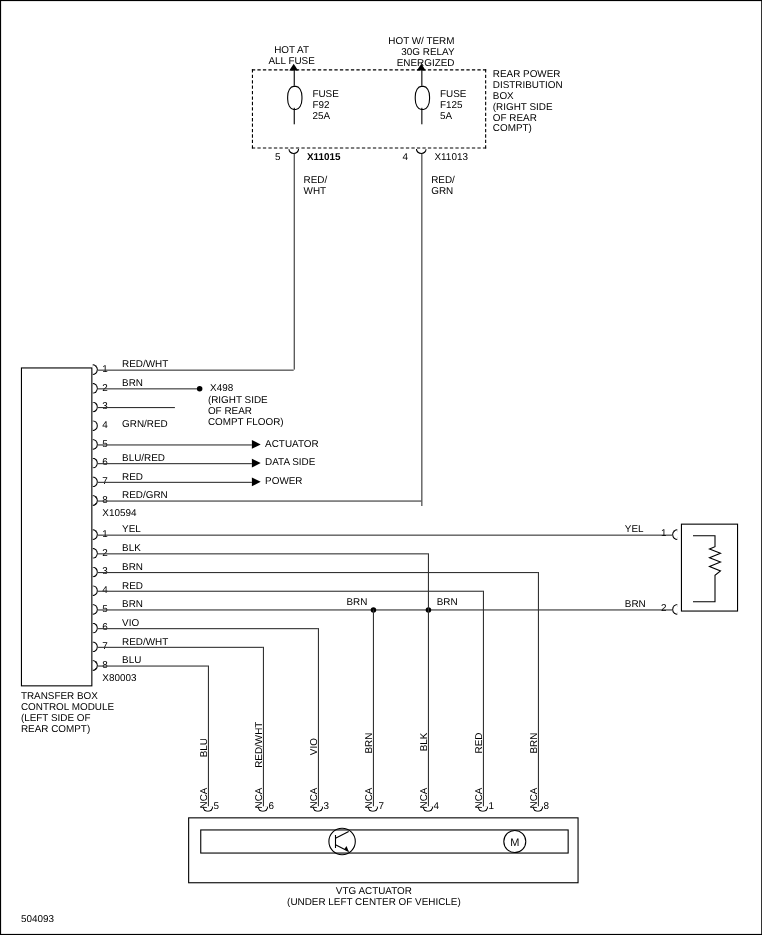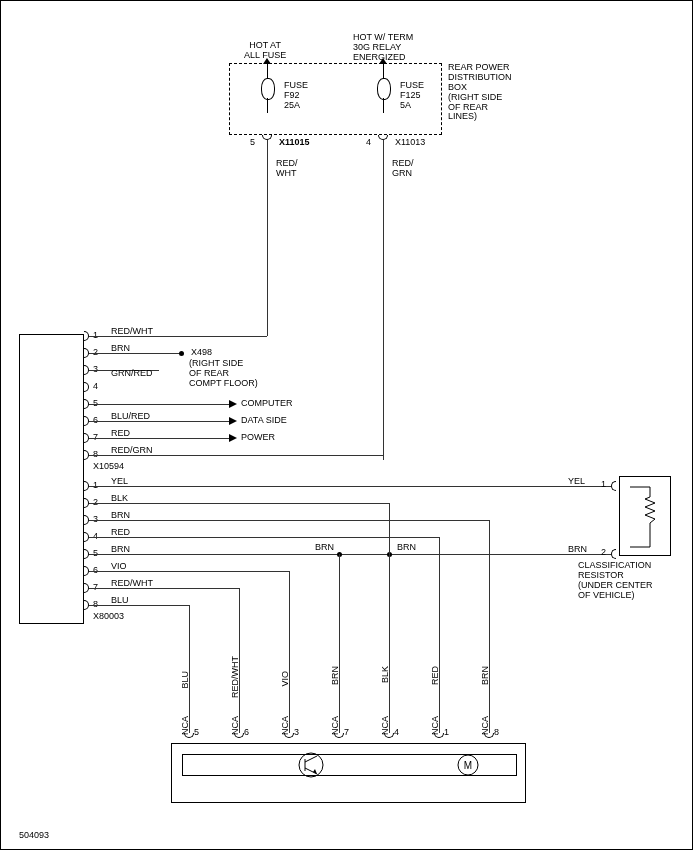--- a/index.html
+++ b/index.html
@@ -24,21 +24,21 @@
     .fuse-symbol .fb { width: 1px; height: 15px; background: #000; margin: 0 auto; }
     .fuse-symbol .arrow-up { position: absolute; top: -5px; left: 50%; transform: translateX(-50%); width: 0; height: 0; border-left: 4px solid transparent; border-right: 4px solid transparent; border-bottom: 6px solid #000; }
   </style>
 </head>
 <body>
 
 <div class="diagram">
 
   <div class="label" style="left:243px; top:40px; white-space:pre; text-align:center;">HOT AT
 ALL FUSE</div>
-  <div class="label" style="left:352px; top:32px; white-space:pre; text-align:left;">HOT W/ TERM
+  <div class="label" style="left:352px; top:32px; white-space:pre; text-align:right;">HOT W/ TERM
 30G RELAY
 ENERGIZED</div>
 
   <div class="dashed-box" style="left:228px; top:62px; width:213px; height:72px;"></div>
   <div class="fuse-symbol" style="left:260px; top:62px;">
     <div class="arrow-up"></div>
       <div class="ft"></div>
       <div class="fc"></div>
       <div class="fb"></div>
   </div>
@@ -52,66 +52,70 @@
       <div class="fb"></div>
   </div>
   <div class="label" style="left:399px; top:80px; white-space:pre;">FUSE
 F125
 5A</div>
   <div class="label" style="left:447px; top:62px; white-space:pre;">REAR POWER
 DISTRIBUTION
 BOX
 (RIGHT SIDE
 OF REAR
-LINES)</div>
+COMPT)</div>
 
   <div class="pin-arc" style="left:261px; top:134px;"></div>
   <div class="label" style="left:249px; top:137px;">5</div>
   <div class="label" style="left:278px; top:137px;font-weight:bold;">X11015</div>
   <div class="pin-arc" style="left:377px; top:134px;"></div>
   <div class="label" style="left:365px; top:137px;">4</div>
   <div class="label" style="left:394px; top:137px;">X11013</div>
 
   <div class="wire v" style="left:266px; top:139px; height:196px;"></div>
   <div class="label" style="left:275px; top:158px; white-space:pre;">RED/
 WHT</div>
   <div class="wire v" style="left:382px; top:139px; height:320px;"></div>
   <div class="label" style="left:391px; top:158px; white-space:pre;">RED/
 GRN</div>
 
   <div class="connector-module" style="left:18px; top:333px; width:65px; height:290px;"></div>
+  <div class="label" style="left:18px; top:627px; white-space:pre;">TRANSFER BOX
+CONTROL MODULE
+(LEFT SIDE OF
+REAR COMPT)</div>
 
   <div class="pin-arc-r" style="left:83px; top:330px;"></div>
   <div class="label" style="left:92px; top:330px;">1</div>
   <div class="wire h" style="left:88px; top:335px; width:178px;"></div>
   <div class="label" style="left:110px; top:326px;">RED/WHT</div>
 
   <div class="pin-arc-r" style="left:83px; top:347px;"></div>
   <div class="label" style="left:92px; top:347px;">2</div>
   <div class="wire h" style="left:88px; top:352px; width:93px;"></div>
   <div class="label" style="left:110px; top:343px;">BRN</div>
   <div class="node-dot" style="left:178px; top:350px;"></div>
   <div class="label" style="left:190px; top:347px;">X498</div>
   <div class="label" style="left:188px; top:358px; white-space:pre;">(RIGHT SIDE
 OF REAR
 COMPT FLOOR)</div>
 
   <div class="pin-arc-r" style="left:83px; top:364px;"></div>
   <div class="label" style="left:92px; top:364px;">3</div>
   <div class="wire h" style="left:88px; top:369px; width:70px;"></div>
-  <div class="label" style="left:110px; top:368px;text-align:center;">GRN/RED</div>
+  <div class="label" style="left:110px; top:380px;text-align:center;">GRN/RED</div>
 
   <div class="pin-arc-r" style="left:83px; top:381px;"></div>
   <div class="label" style="left:92px; top:381px;">4</div>
 
   <div class="pin-arc-r" style="left:83px; top:398px;"></div>
   <div class="label" style="left:92px; top:398px;">5</div>
   <div class="wire h" style="left:88px; top:403px; width:140px;"></div>
   <div class="arrow-right" style="left:228px; top:399px;"></div>
-  <div class="label" style="left:240px; top:398px;">COMPUTER</div>
+  <div class="label" style="left:240px; top:398px;">ACTUATOR</div>
 
   <div class="pin-arc-r" style="left:83px; top:415px;"></div>
   <div class="label" style="left:92px; top:415px;">6</div>
   <div class="wire h" style="left:88px; top:420px; width:140px;"></div>
   <div class="label" style="left:110px; top:411px;">BLU/RED</div>
   <div class="arrow-right" style="left:228px; top:416px;"></div>
   <div class="label" style="left:240px; top:415px;">DATA SIDE</div>
 
   <div class="pin-arc-r" style="left:83px; top:432px;"></div>
   <div class="label" style="left:92px; top:432px;">7</div>
@@ -175,24 +179,20 @@
     <svg width="52" height="80">
       <path d="M10 10 L30 10 L30 20 L25 22 L35 26 L25 30 L35 34 L25 38 L35 42 L30 46 L30 70 L10 70" stroke="#000" fill="none" stroke-width="1"></path>
     </svg>
   </div>
   <div class="pin-arc-r" style="left:610px; top:480px; transform:scaleX(-1);"></div>
   <div class="label" style="left:600px; top:479px;">1</div>
   <div class="label" style="left:567px; top:476px;">YEL</div>
   <div class="pin-arc-r" style="left:610px; top:548px; transform:scaleX(-1);"></div>
   <div class="label" style="left:600px; top:547px;">2</div>
   <div class="label" style="left:567px; top:544px;">BRN</div>
-  <div class="label" style="left:577px; top:560px; white-space:pre;">CLASSIFICATION
-RESISTOR
-(UNDER CENTER
-OF VEHICLE)</div>
 
   <div class="wire v" style="left:188px; top:604px; height:128px;"></div>
   <div class="wire v" style="left:238px; top:587px; height:145px;"></div>
   <div class="wire v" style="left:288px; top:570px; height:162px;"></div>
   <div class="wire v" style="left:338px; top:553px; height:179px;"></div>
   <div class="wire v" style="left:388px; top:502px; height:230px;"></div>
   <div class="wire v" style="left:438px; top:536px; height:196px;"></div>
   <div class="wire v" style="left:488px; top:519px; height:213px;"></div>
 
   <div class="label vertical" style="left:180px; top:670px;">BLU</div>
@@ -233,16 +233,18 @@
       <line x1="8" y1="8" x2="8" y2="20" stroke="#000"></line>
       <line x1="8" y1="11" x2="20" y2="5" stroke="#000"></line>
       <line x1="8" y1="17" x2="20" y2="23" stroke="#000"></line>
       <polygon points="16,21 20,23 18,18" fill="#000"></polygon>
     </svg>
     <svg style="position:absolute; left:285px; top:10px;" width="22" height="22">
       <circle cx="11" cy="11" r="10" stroke="#000" fill="none"></circle>
       <text x="11" y="15" font-size="10" text-anchor="middle" fill="#000">M</text>
     </svg>
   </div>
+  <div class="label" style="left:260px; top:805px; white-space:pre; text-align:center;">VTG ACTUATOR
+(UNDER LEFT CENTER OF VEHICLE)</div>
 
   <div class="label" style="left:18px; top:830px;">504093</div>
 
 </div>
 
 </body></html>

